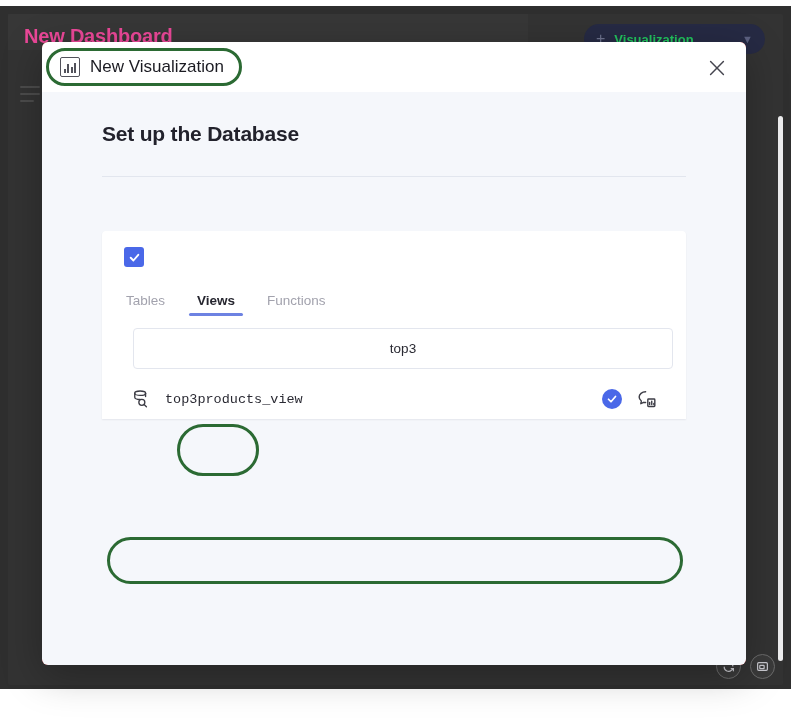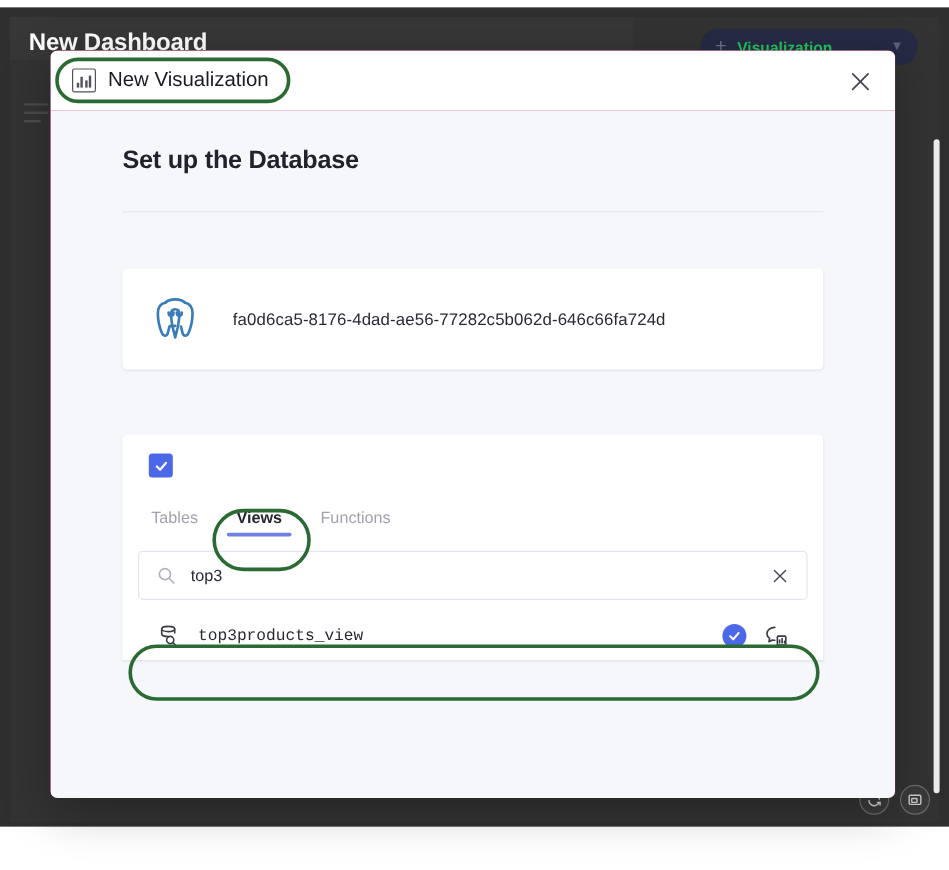--- a/index.html
+++ b/index.html
@@ -38,21 +38,21 @@
     left: 8px; top: 8px;
     width: 775px; height: 671px;
     background: #333333;
     border-radius: 2px;
   }
   .dash-title {
     position: absolute;
     left: 24px; top: 19px;
     font-size: 20px;
     font-weight: bold;
-    color: #ffffff;
+    color: #ec4899;
     letter-spacing: -0.2px;
     white-space: nowrap;
   }
   .dash-header-band {
     position: absolute;
     left: 8px; top: 8px;
     width: 520px; height: 36px;
     background: #3a3a3a;
     opacity: 0.55;
   }
@@ -132,21 +132,21 @@
     left: 0; bottom: 0;
     width: 791px; height: 36px;
     background: #ffffff;
   }
 
   
   .modal {
     position: absolute;
     left: 42px; top: 42px;
     width: 704px; height: 623px;
-    background: #be185d;
+    background: #b91c1c;
     border-radius: 6px;
     box-shadow: 0 10px 40px rgba(0,0,0,0.28);
     overflow: hidden;
     display: flex;
     flex-direction: column;
   }
   .modal-header {
     position: relative;
     height: 50px;
     flex: 0 0 50px;
@@ -284,29 +284,30 @@
   .tab.active::after {
     content: "";
     position: absolute;
     left: -6px; right: -6px; bottom: 4px;
     height: 3px;
     border-radius: 2px;
     background: #6d82e2;
   }
 
   .search-wrap {
-    margin: 8px 13px 0 13px;
+    margin: 8px 13px 0 31px;
     height: 41px;
     border: 1px solid #e3e6ee;
     border-radius: 4px;
     background: #ffffff;
     display: flex;
     align-items: center;
     padding: 0 14px;
     gap: 12px;
+    flex-direction: column;
   }
   .search-value {
     flex: 1 1 auto;
     font-size: 13.5px;
     color: #2a2a33;
   }
 
   .result-row {
     margin: 10px 13px 0 13px;
     height: 40px;
@@ -428,34 +429,20 @@
           <path d="M5 5 L19 19 M19 5 L5 19"></path>
         </svg>
       </div>
     </div>
 
     <div class="modal-body">
 
       <div class="section-heading">Set up the Database</div>
       <div class="heading-rule"></div>
 
-      <div class="card db-card">
-        <svg class="pg-logo" viewBox="0 0 64 64">
-          <g fill="none" stroke="#3a7cb8" stroke-width="3.2" stroke-linecap="round" stroke-linejoin="round">
-            <path d="M20 12c-6 1-9 6-9 13 0 9 2 17 5 24 2 4 6 4 7 0l2-8"></path>
-            <path d="M44 12c6 1 9 6 9 13 0 9-2 17-5 24-2 4-6 4-7 0l-2-8"></path>
-            <path d="M20 12c3-3 8-4 12-4s9 1 12 4"></path>
-            <path d="M32 20c-3 0-5 2-5 6 0 5 1 11 2 16 1 4 2 8 3 12 1-4 2-8 3-12 1-5 2-11 2-16 0-4-2-6-5-6z"></path>
-            <path d="M24 24c0 2 1 4 3 4s3-2 3-4"></path>
-            <path d="M34 24c0 2 1 4 3 4s3-2 3-4"></path>
-            <path d="M26 40c2 1 4 1 6 0"></path>
-          </g>
-        </svg>
-        <span class="db-uuid">fa0d6ca5-8176-4dad-ae56-77282c5b062d-646c66fa724d</span>
-      </div>
 
       <div class="card options-card">
 
         <div class="process-row">
           <div class="checkbox">
             <svg width="13" height="13" viewBox="0 0 24 24" fill="none" stroke="#ffffff" stroke-width="3.4" stroke-linecap="round" stroke-linejoin="round">
               <path d="M5 12.5 L10 17.5 L19 7"></path>
             </svg>
           </div>
         </div>

